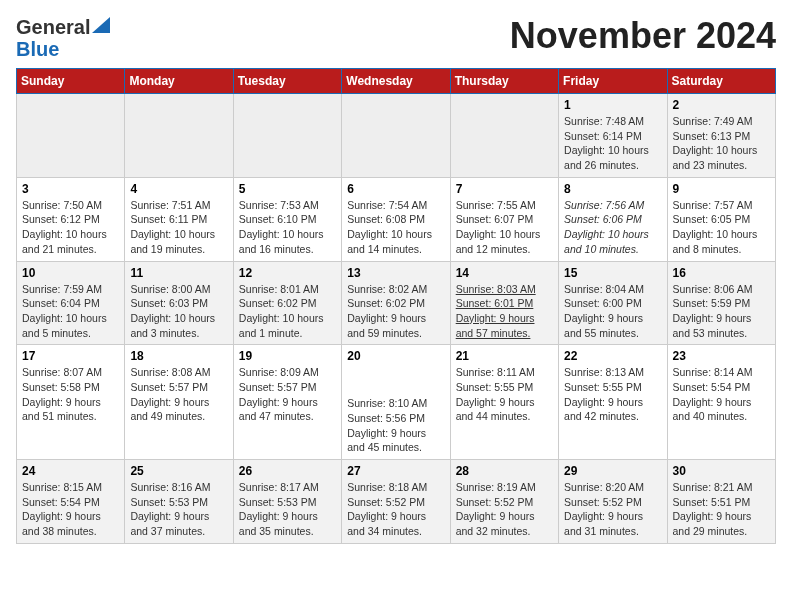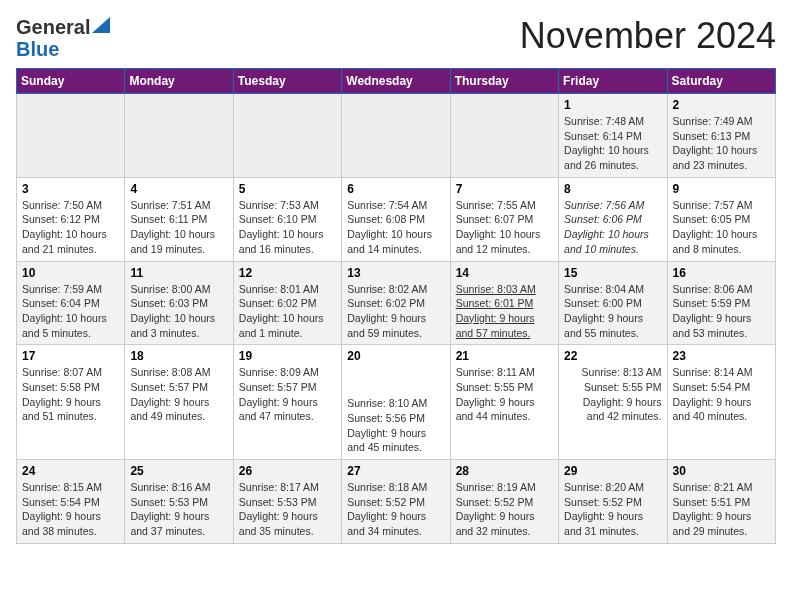--- a/index.html
+++ b/index.html
@@ -24,36 +24,36 @@
     .logo-text {
       font-size: 20px;
       font-weight: bold;
       line-height: 1.1;
     }
     .logo-general { color: #333; }
     .logo-blue { color: #1a6ab5; }
     .title-block { text-align: right; }
     .month-title {
       font-size: 36px;
-      font-weight: normal;
+      font-weight: bold;
       color: #222;
       line-height: 1.1;
     }
     .location {
       font-size: 15px;
       color: #444;
       margin-top: 2px;
     }
     .calendar {
       width: 100%;
       border-collapse: collapse;
       font-size: 11px;
     }
     .calendar th {
-      background-color: #701a75;
+      background-color: #b91c1c;
       color: #fff;
       padding: 5px 4px;
       text-align: left;
       font-size: 12px;
       border: 1px solid #1a6ab5;
     }
     .calendar td {
       border: 1px solid #ccc;
       vertical-align: top;
       padding: 4px 5px;
@@ -244,21 +244,21 @@
 Daylight: 9 hours and 45 minutes.</div>
         </td>
         <td>
           <span class="day-num">21</span>
           <div class="day-info" style="white-space: pre-line;">Sunrise: 8:11 AM
 Sunset: 5:55 PM
 Daylight: 9 hours and 44 minutes.</div>
         </td>
         <td>
           <span class="day-num">22</span>
-          <div class="day-info" style="white-space: pre-line; text-align: right;">Sunrise: 8:13 AM
+          <div class="day-info" style="white-space: pre-line;">Sunrise: 8:13 AM
 Sunset: 5:55 PM
 Daylight: 9 hours and 42 minutes.</div>
         </td>
         <td>
           <span class="day-num">23</span>
           <div class="day-info" style="white-space: pre-line;">Sunrise: 8:14 AM
 Sunset: 5:54 PM
 Daylight: 9 hours and 40 minutes.</div>
         </td>
       </tr>

